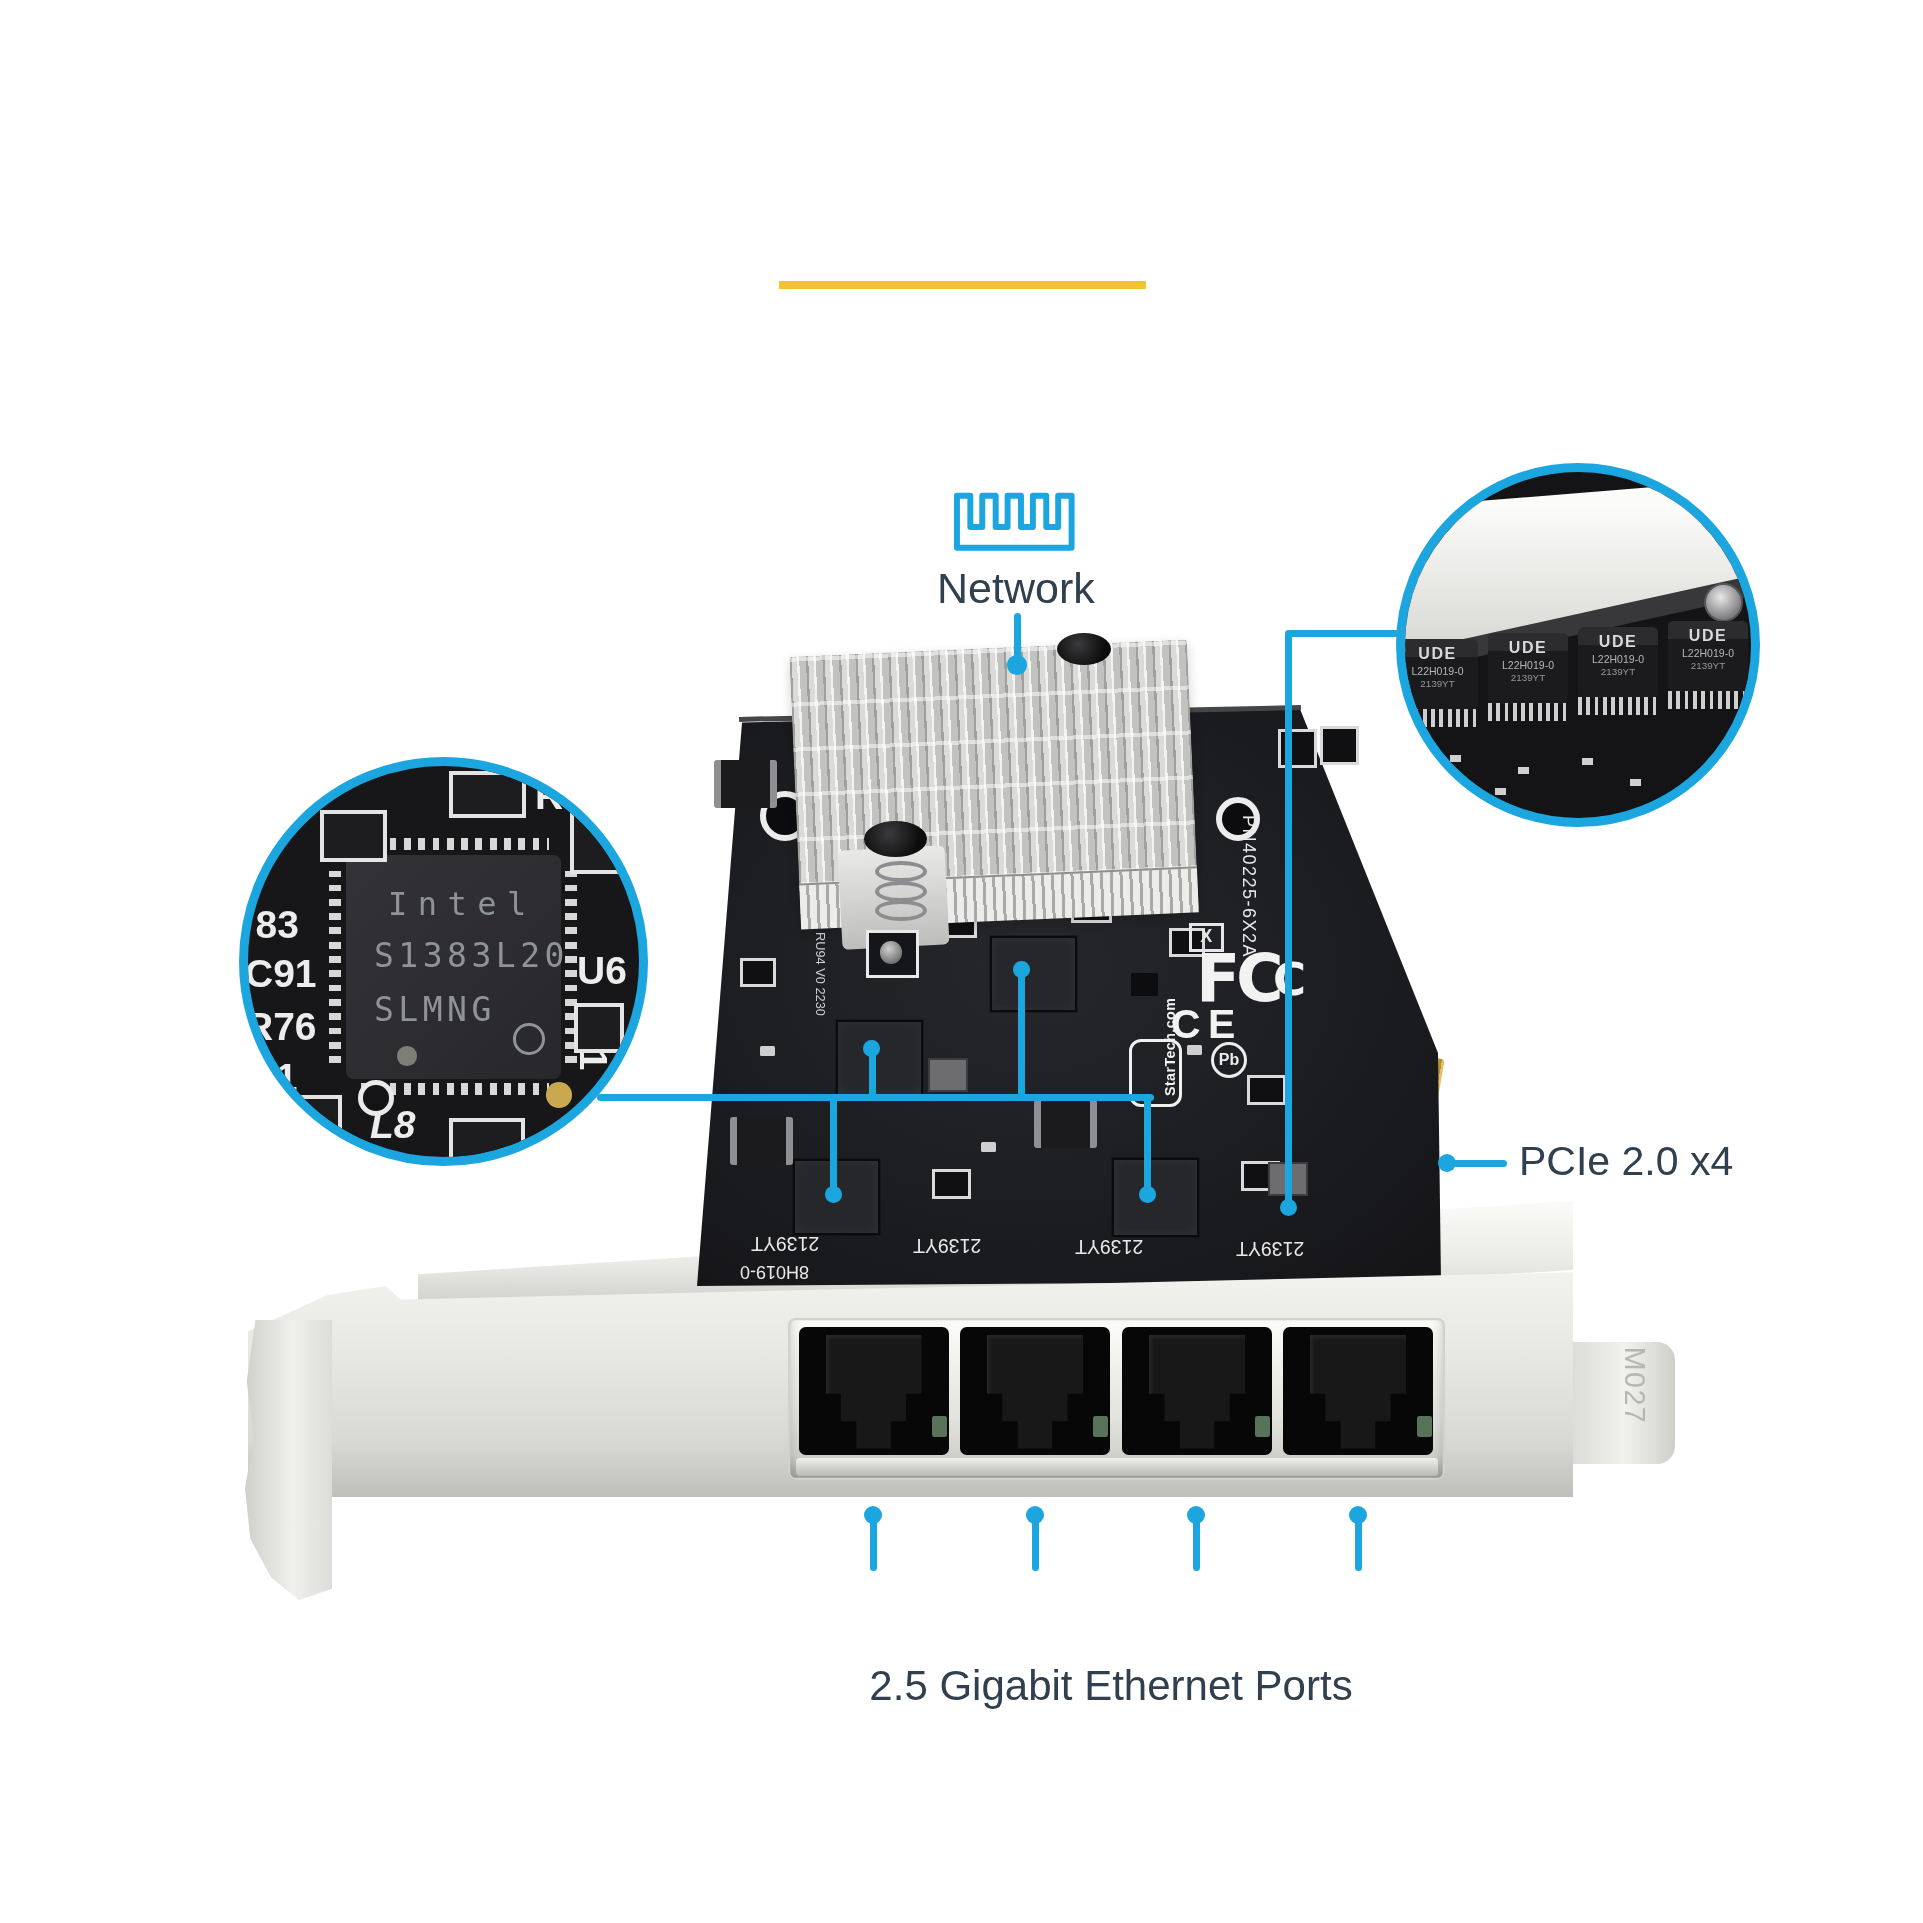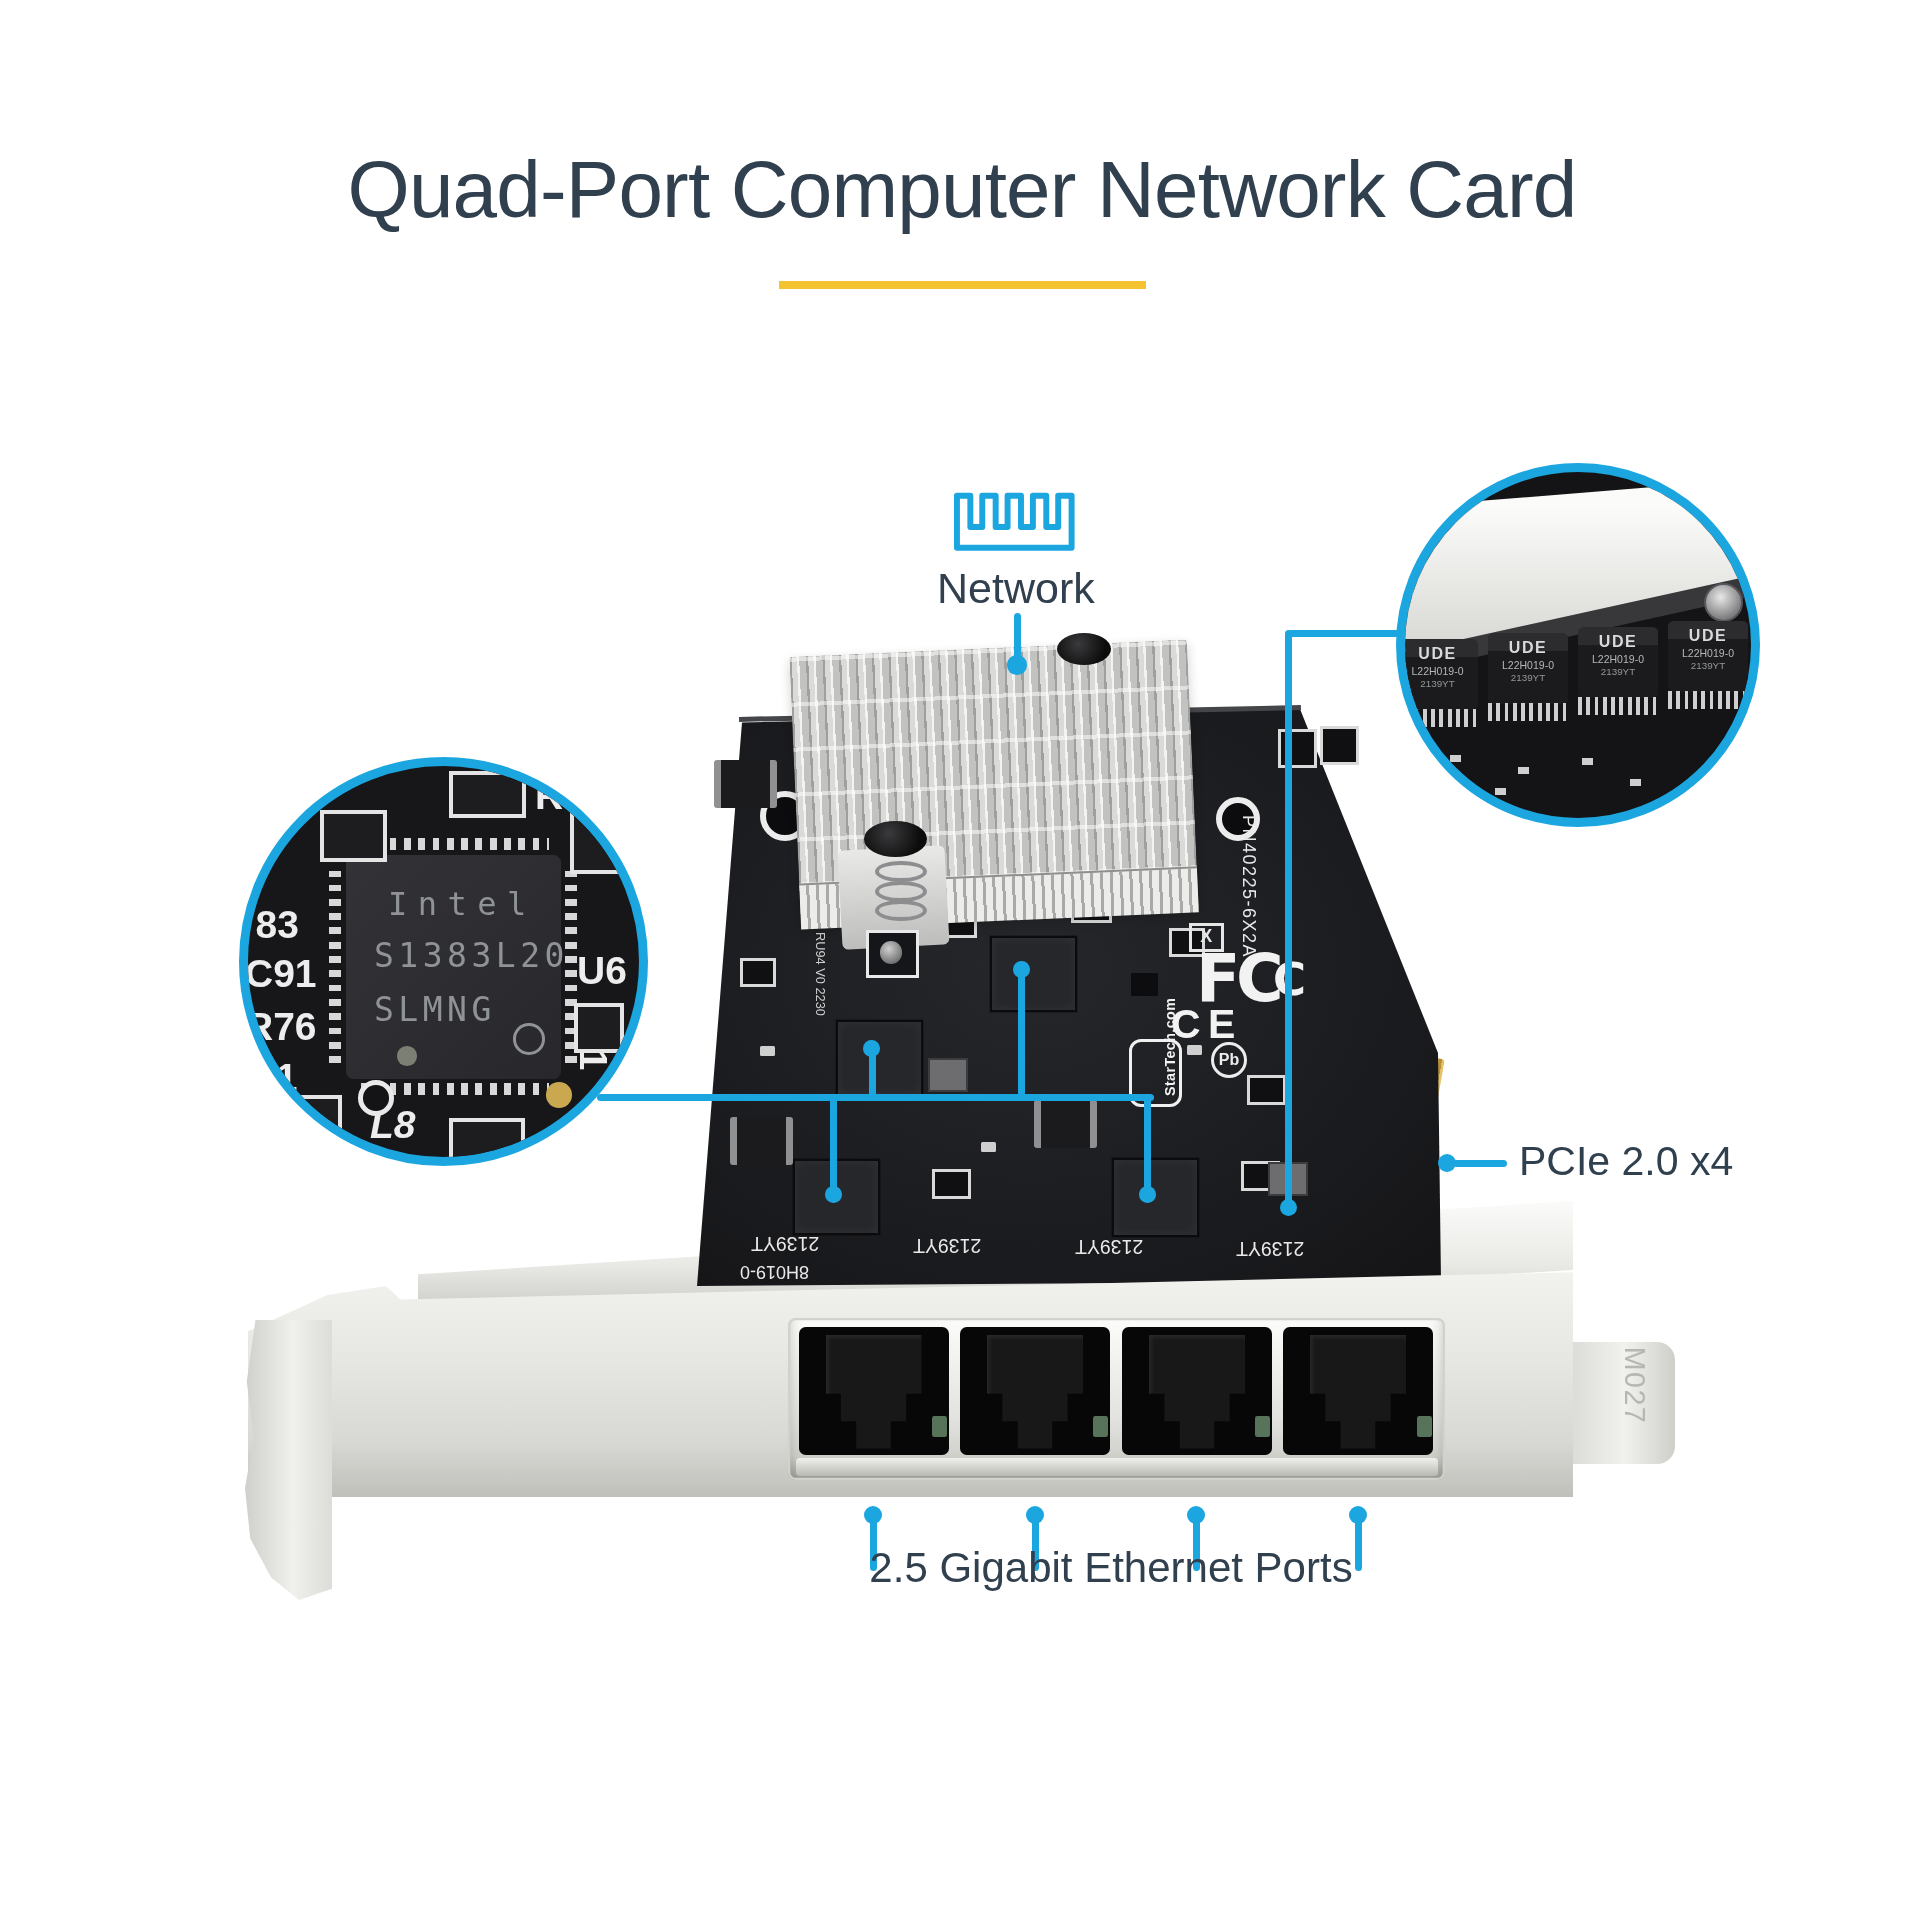--- a/index.html
+++ b/index.html
@@ -117,21 +117,20 @@
   .xpins{position:absolute;width:80px;height:18px;background:repeating-linear-gradient(90deg,#cfcfcf 0 3.8px,transparent 3.8px 8.3px);}
   .spk{position:absolute;background:#cfcfcf;width:10.5px;height:6.8px;}
   .iscrew{position:absolute;width:35px;height:35px;border-radius:50%;
      background:radial-gradient(circle at 42% 35%,#e8e8e8,#7c7c7e 72%);border:2.3px solid #55555a;}
 </style>
 </head>
 <body>
 
 <div class="stage">
 
-  <div class="abs title">Quad-Port Computer Network Card</div>
   <div class="abs divider"></div>
 
   <div class="abs bracket-lip"></div>
 
   <div class="abs gold"></div>
 
   <div class="abs pcb"></div>
   <div class="abs pcbedge"></div>
 
   <div class="abs hole" style="left:760px;top:791px;width:38px;height:38px;"></div>
@@ -244,21 +243,21 @@
   <div class="abs clabel" style="left:1519px;top:1138px;">PCIe 2.0 x4</div>
 
   <div class="abs dot" style="left:864px;top:1506px;width:18px;height:18px;"></div>
   <div class="abs bl stem" style="left:870px;top:1515px;height:56px;"></div>
   <div class="abs dot" style="left:1026px;top:1506px;width:18px;height:18px;"></div>
   <div class="abs bl stem" style="left:1032px;top:1515px;height:56px;"></div>
   <div class="abs dot" style="left:1187px;top:1506px;width:18px;height:18px;"></div>
   <div class="abs bl stem" style="left:1193px;top:1515px;height:56px;"></div>
   <div class="abs dot" style="left:1349px;top:1506px;width:18px;height:18px;"></div>
   <div class="abs bl stem" style="left:1355px;top:1515px;height:56px;"></div>
-  <div class="abs clabel" style="left:848px;top:1544px;width:526px;text-align:center;font-size:42px;">2.5 Gigabit Ethernet Ports</div>
+  <div class="abs clabel" style="left:848px;top:1662px;width:526px;text-align:center;font-size:42px;">2.5 Gigabit Ethernet Ports</div>
 
   <div class="abs inset inset-left">
     <div class="qfn"></div>
     <div class="pins-h" style="left:113px;top:72px;width:188px;"></div>
     <div class="pins-h" style="left:113px;top:317px;width:188px;"></div>
     <div class="pins-v" style="left:81px;top:105px;height:192px;"></div>
     <div class="pins-v" style="left:317px;top:105px;height:192px;"></div>
     <div class="chipline" style="left:140px;top:119px;font-size:32px;letter-spacing:10.5px;">Intel</div>
     <div class="chipline" style="left:126px;top:170px;font-size:33px;letter-spacing:4.5px;">S1383L20</div>
     <div class="chipline" style="left:126px;top:224px;font-size:33px;letter-spacing:4.5px;">SLMNG</div>

